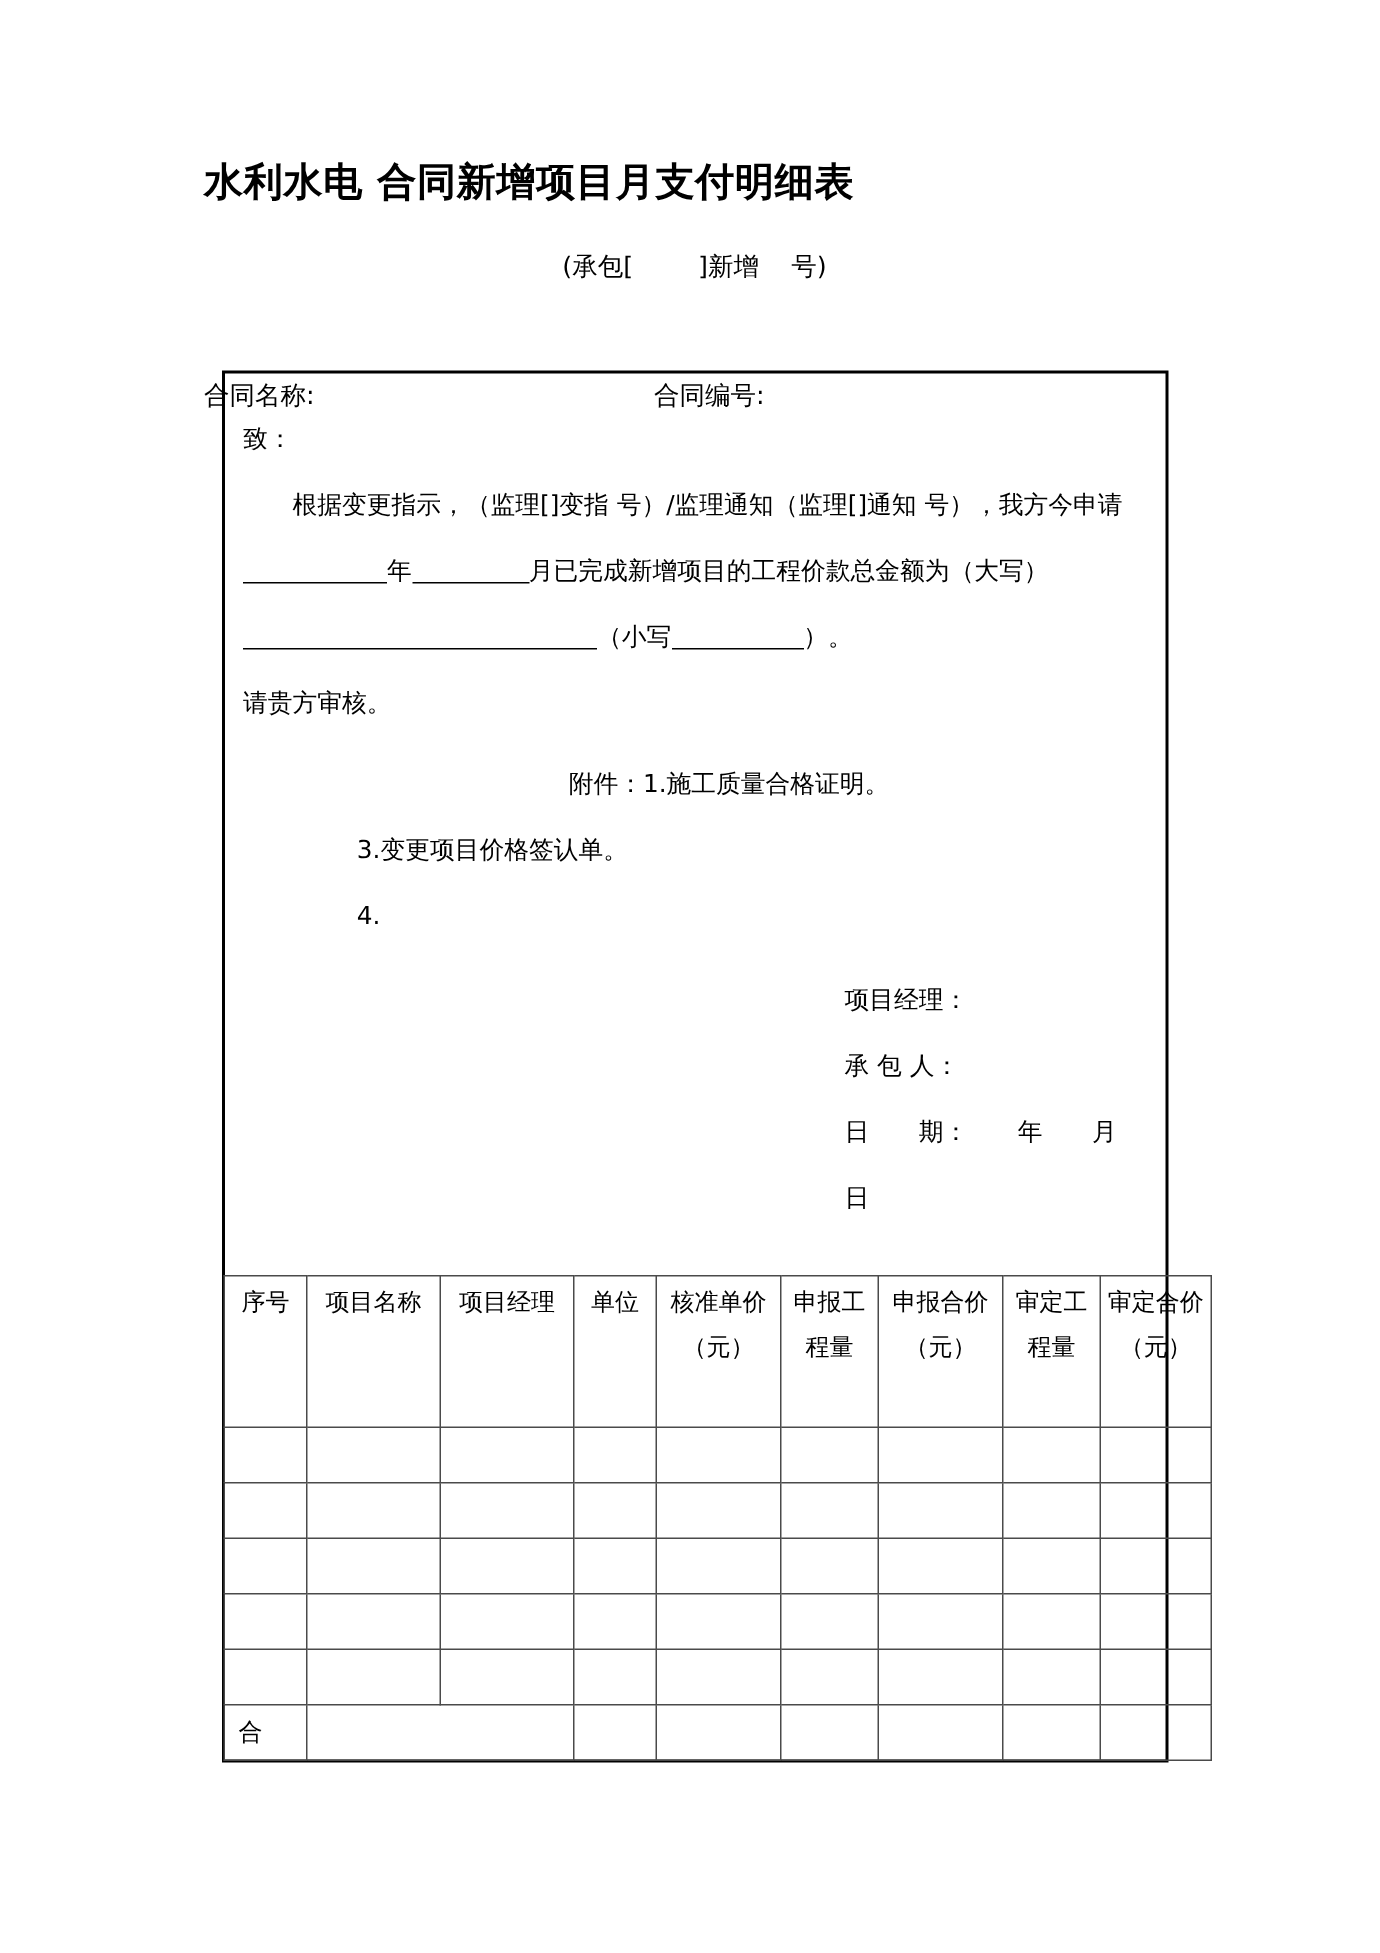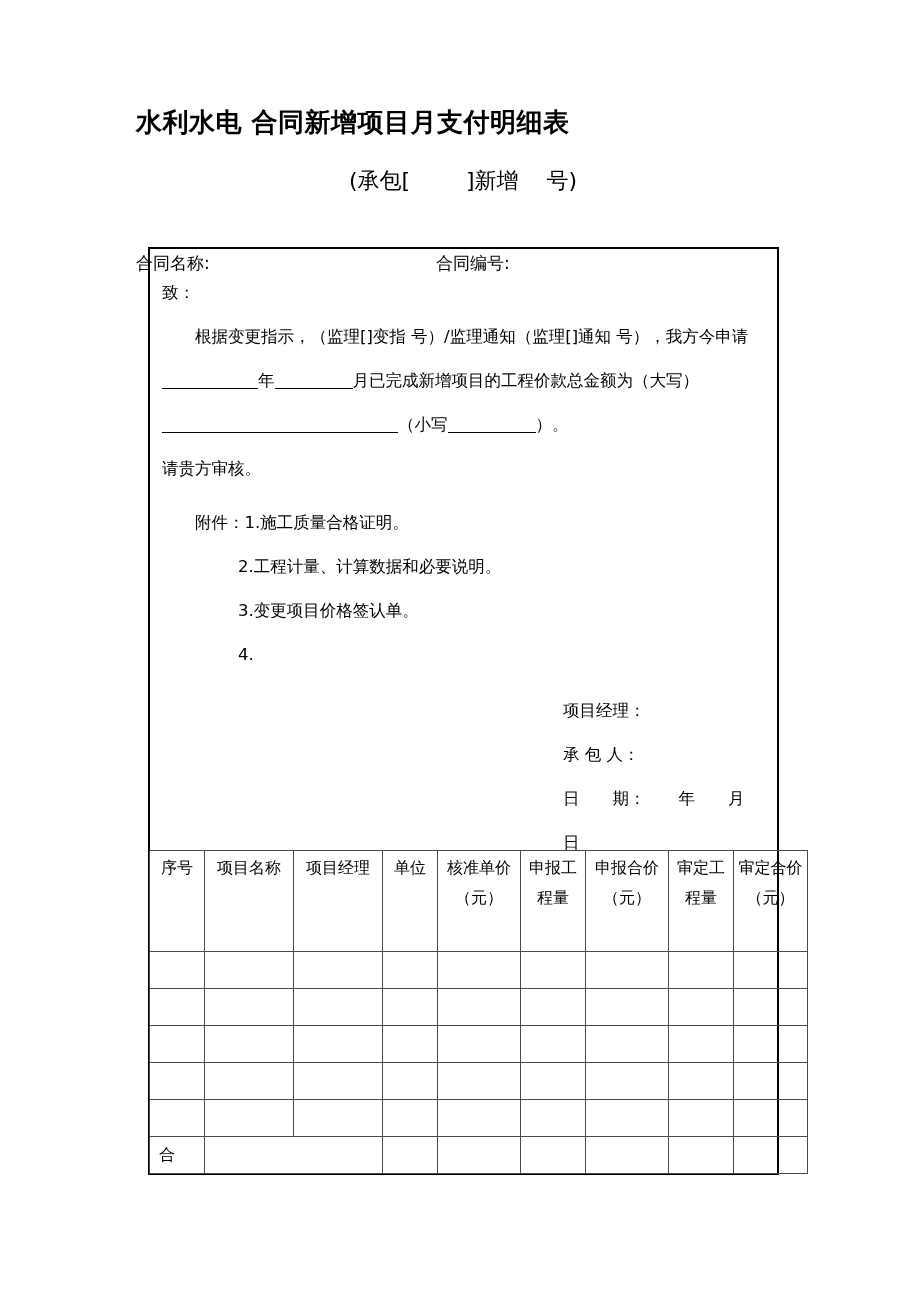--- a/index.html
+++ b/index.html
@@ -33,21 +33,21 @@
     letter-spacing: 0.5px;
     white-space: pre;
     line-height: 1.2;
   }
   .doc-subtitle {
     position: absolute;
     left: 148px;
     top: 166px;
     width: 630px;
     text-align: center;
-    font-size: 22px;
+    font-size: 17px;
     white-space: pre;
   }
 
   
   .meta-row {
     position: absolute;
     left: 136px;
     top: 212px;
     width: 660px;
     font-size: 17px;
@@ -89,21 +89,21 @@
     line-height: 44px;
     word-break: break-all;
   }
   .blank-l { display: inline-block; width: 96px; border-bottom: 1.5px solid #000; vertical-align: -3px; }
   .blank-m { display: inline-block; width: 78px; border-bottom: 1.5px solid #000; vertical-align: -3px; }
   .blank-xl { display: inline-block; width: 236px; border-bottom: 1.5px solid #000; vertical-align: -3px; }
   .blank-s { display: inline-block; width: 88px; border-bottom: 1.5px solid #000; vertical-align: -3px; }
 
   .attach-list { margin-top: 10px; }
   .attach-list p { white-space: pre; }
-  .attach-head { padding-left: 2em; }
+  .attach-head { padding-left: 2em; text-align: center; }
   .attach-item { padding-left: 4.6em; }
 
   
   .sign-block {
     margin-top: 12px;
     padding-left: 0;
   }
   .sign-block p {
     white-space: pre;
     padding-left: 24.3em;
@@ -176,21 +176,20 @@
     <div class="letter">
 
       <p>致：</p>
 
       <p class="para-body"><span>根据变更指示，（监理[</span><span>]变指    号）/监理通知（监理[</span><span>]通知    号），我方今申请</span><span class="blank-l"></span><span>年</span><span class="blank-m"></span><span>月已完成新增项目的工程价款总金额为（大写）</span><span class="blank-xl"></span><span>（小写</span><span class="blank-s"></span><span>）。</span></p>
 
       <p>请贵方审核。</p>
 
       <div class="attach-list">
         <p class="attach-head">附件：1.施工质量合格证明。</p>
-        <p class="attach-item">2.工程计量、计算数据和必要说明。</p>
         <p class="attach-item">3.变更项目价格签认单。</p>
         <p class="attach-item">4.</p>
       </div>
 
       <div class="sign-block">
         <p>项目经理：</p>
         <p>承 包 人：</p>
         <p class="sign-date">日　　期：　　年　　月</p>
         <p class="tail-day">日</p>
       </div>

